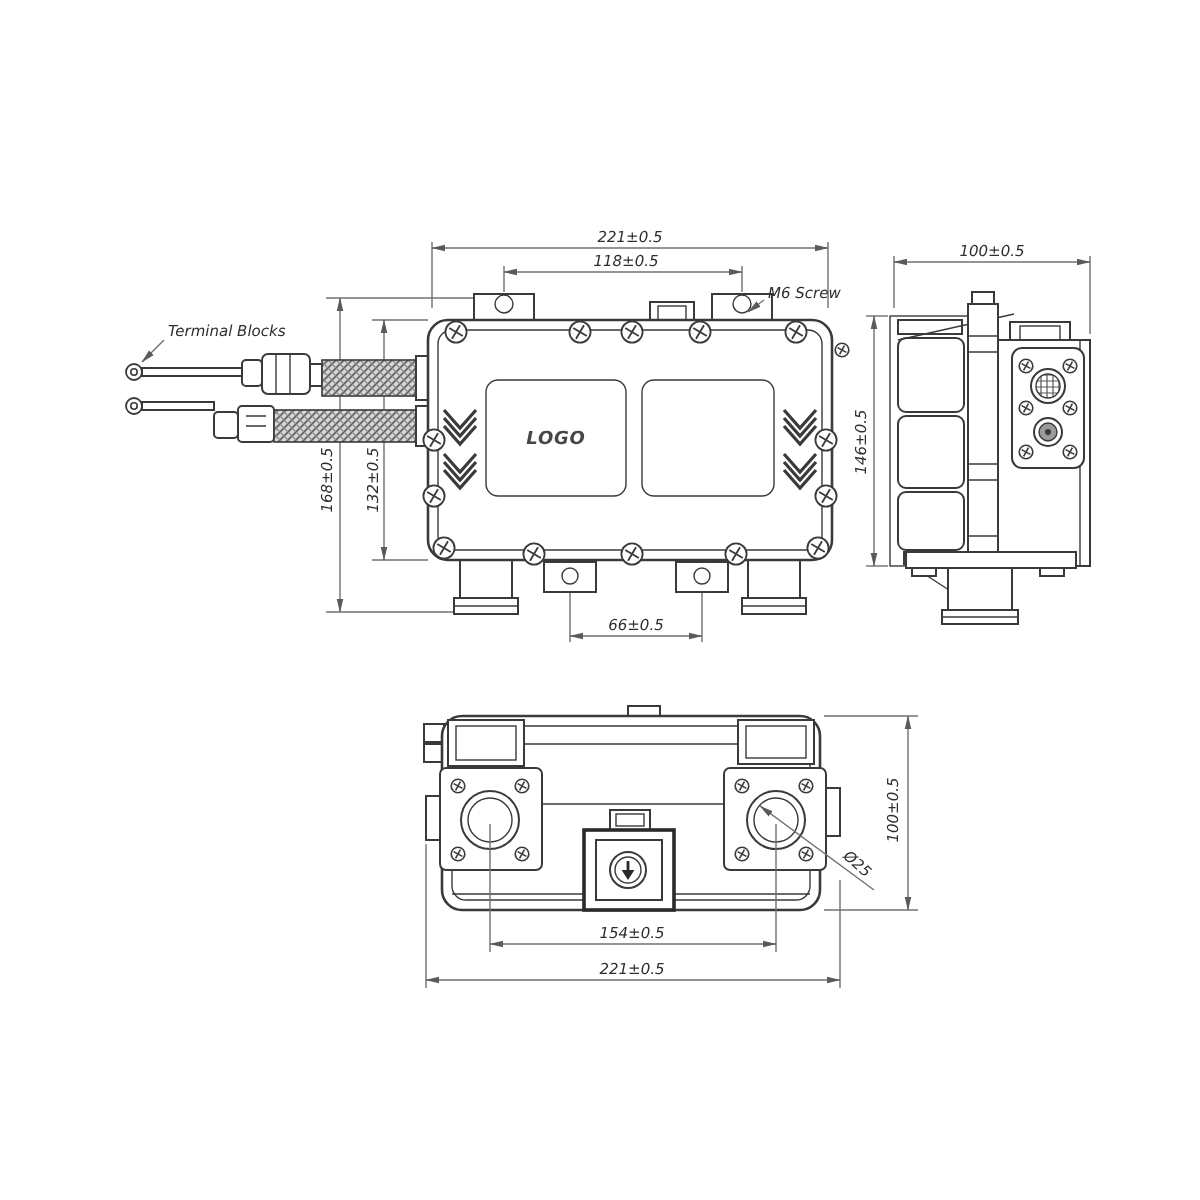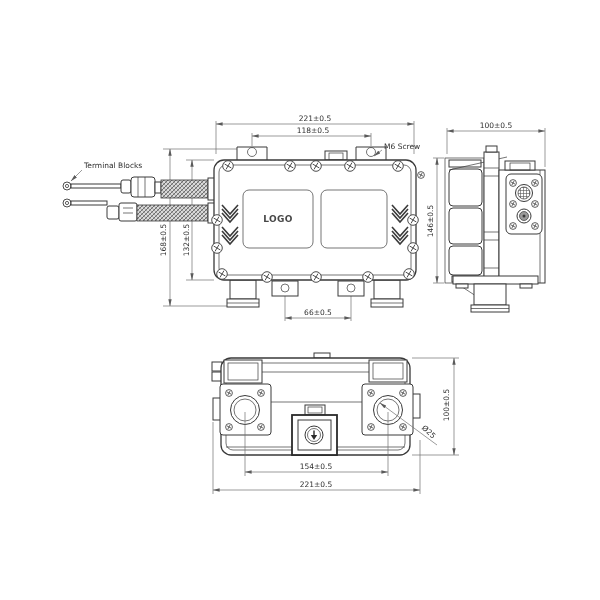--- a/index.html
+++ b/index.html
@@ -1,16 +1,16 @@
 <!DOCTYPE html>
 <html><head>
 <meta charset="utf-8">
 <style>
   html,body { margin:0; padding:0; background:#ffffff; }
-  .stage { width:529px; height:600px; background:#ffffff; position:relative; }
+  .stage { width:529px; height:600px; background:#ffffff; position:relative;font-style:italic; }
   svg text { font-family:"DejaVu Sans", sans-serif; }
   .body  { fill:#ffffff; stroke:#3a3a3a; stroke-width:1.3; }
   .body2 { fill:#ffffff; stroke:#2a2a2a; stroke-width:1.8; }
   .lnf   { fill:#ffffff; stroke:#3a3a3a; stroke-width:1; }
   .ln    { fill:none;    stroke:#3a3a3a; stroke-width:1; }
   .t     { stroke-width:0.7; }
   .dim   { fill:none; stroke:#707070; stroke-width:0.7; }
   .braid { fill:url(#braidp); stroke:#3a3a3a; stroke-width:0.8; }
   .dimtext { font-size:7.5px; fill:#2e2e2e; }
   .lbl     { font-size:7.5px; fill:#2e2e2e; }

